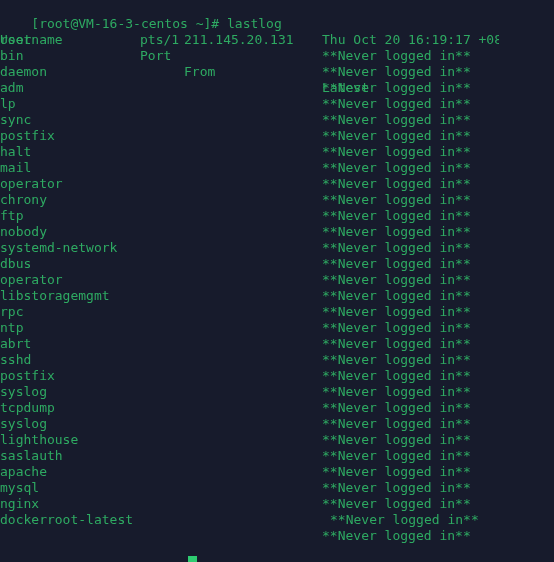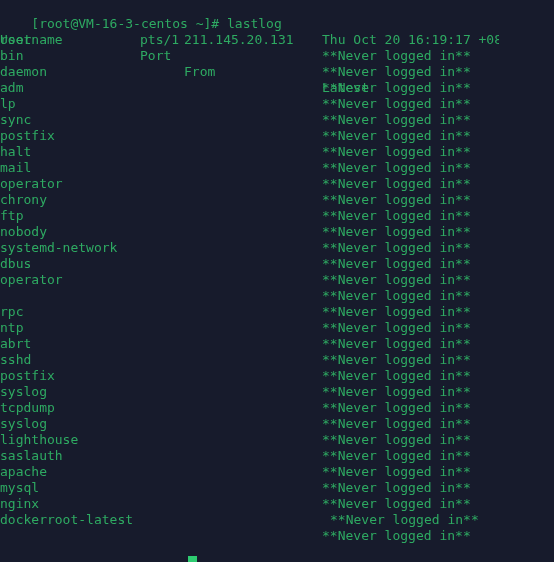--- a/index.html
+++ b/index.html
@@ -89,21 +89,21 @@
       <div class="line"><span class="c-user">postfix</span><span class="c-latest">**Never logged in**</span></div>
       <div class="line"><span class="c-user">halt</span><span class="c-latest">**Never logged in**</span></div>
       <div class="line"><span class="c-user">mail</span><span class="c-latest">**Never logged in**</span></div>
       <div class="line"><span class="c-user">operator</span><span class="c-latest">**Never logged in**</span></div>
       <div class="line"><span class="c-user">chrony</span><span class="c-latest">**Never logged in**</span></div>
       <div class="line"><span class="c-user">ftp</span><span class="c-latest">**Never logged in**</span></div>
       <div class="line"><span class="c-user">nobody</span><span class="c-latest">**Never logged in**</span></div>
       <div class="line"><span class="c-user">systemd-network</span><span class="c-latest">**Never logged in**</span></div>
       <div class="line"><span class="c-user">dbus</span><span class="c-latest">**Never logged in**</span></div>
       <div class="line"><span class="c-user">operator</span><span class="c-latest">**Never logged in**</span></div>
-      <div class="line"><span class="c-latest">**Never logged in**</span></div>
+      <div class="line"><span class="c-user">libstoragemgmt</span><span class="c-latest">**Never logged in**</span></div>
       <div class="line"><span class="c-user">rpc</span><span class="c-latest">**Never logged in**</span></div>
       <div class="line"><span class="c-user">ntp</span><span class="c-latest">**Never logged in**</span></div>
       <div class="line"><span class="c-user">abrt</span><span class="c-latest">**Never logged in**</span></div>
       <div class="line"><span class="c-user">sshd</span><span class="c-latest">**Never logged in**</span></div>
       <div class="line"><span class="c-user">postfix</span><span class="c-latest">**Never logged in**</span></div>
       <div class="line"><span class="c-user">syslog</span><span class="c-latest">**Never logged in**</span></div>
       <div class="line"><span class="c-user">tcpdump</span><span class="c-latest">**Never logged in**</span></div>
       <div class="line"><span class="c-user">syslog</span><span class="c-latest">**Never logged in**</span></div>
       <div class="line"><span class="c-user">lighthouse</span><span class="c-latest">**Never logged in**</span></div>
       <div class="line"><span class="c-user">saslauth</span><span class="c-latest">**Never logged in**</span></div>

